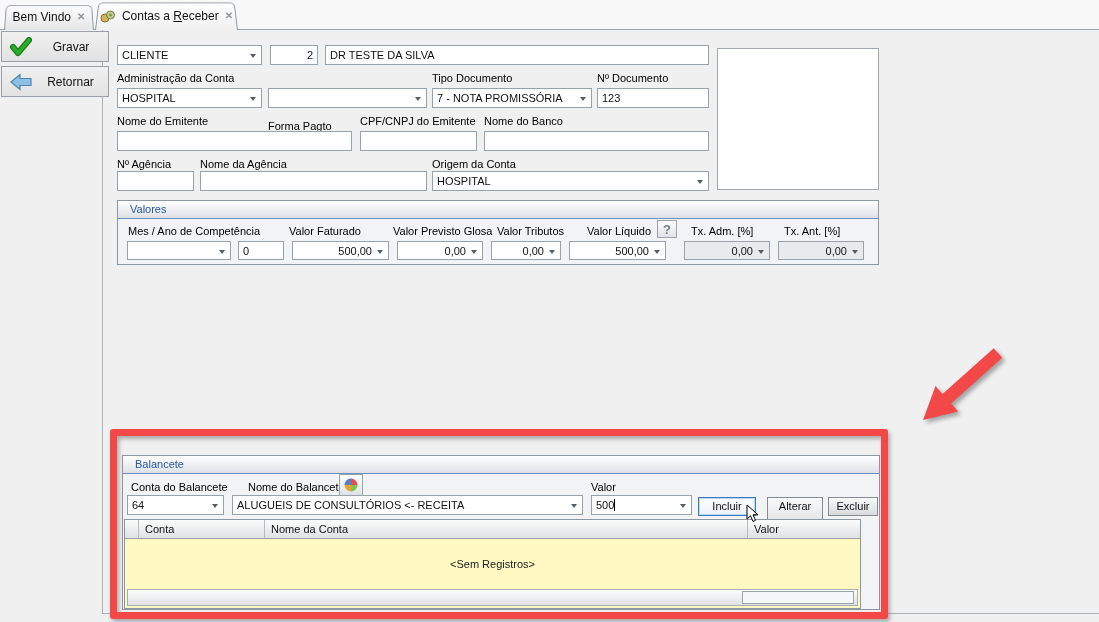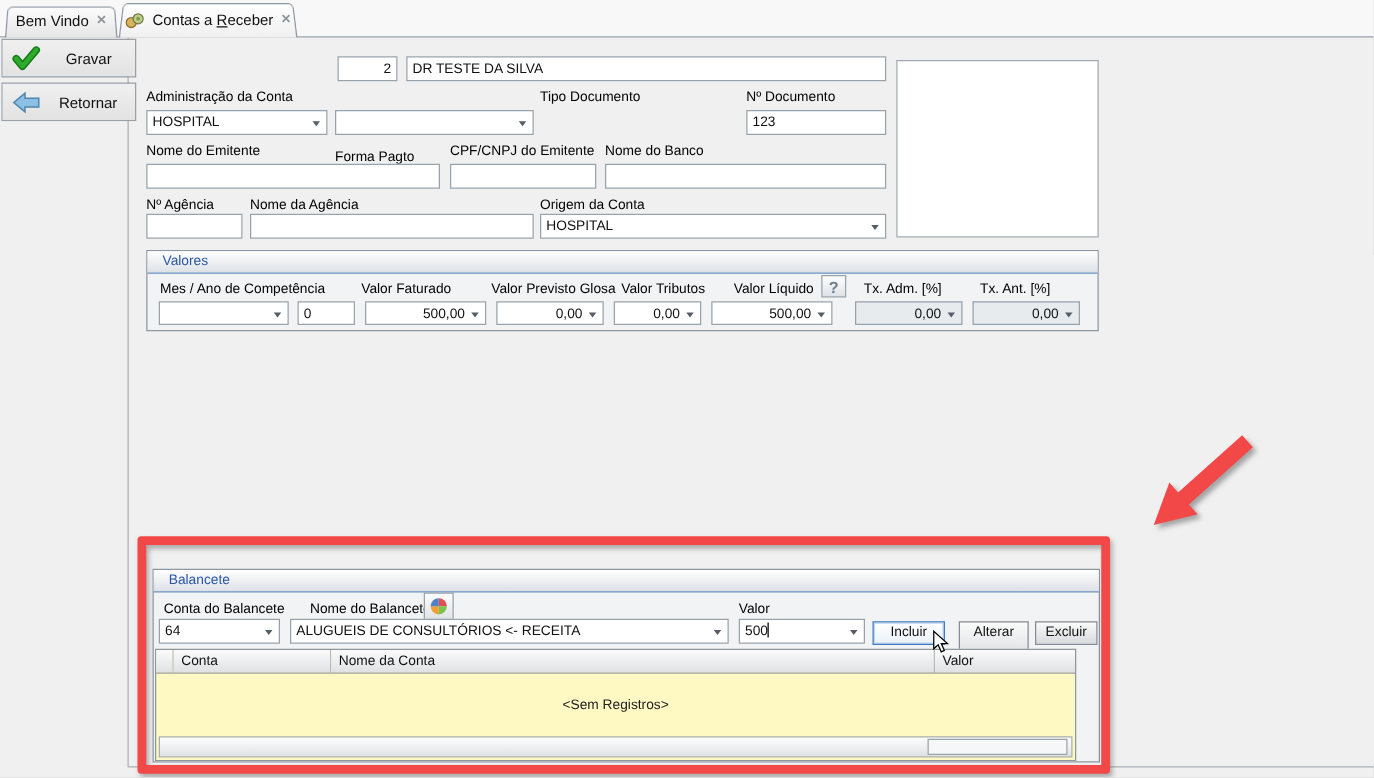--- a/index.html
+++ b/index.html
@@ -78,37 +78,43 @@
   <div class="tbtn" style="left:1px;top:66px;width:108px;height:31px;">
     <svg width="24" height="18" viewBox="0 0 24 18" style="margin-left:7px;">
       <polygon points="2,9 11,1.5 11,5.5 22,5.5 22,12.5 11,12.5 11,16.5" fill="#8cc0e4" stroke="#4e85ad" stroke-width="1.2"></polygon>
     </svg>
     <span class="cap">Retornar</span>
   </div>
 
   <div class="abs" style="left:102px;top:30px;width:1px;height:583px;background:#aab0b6;"></div>
   <div class="abs" style="left:102px;top:613px;width:997px;height:1px;background:#aab0b6;"></div>
 
+  <div class="inp combo" style="left:117px;top:45px;width:145px;">
+    <span>CLIENTE</span><span class="arr"></span>
+  </div>
   <div class="inp right" style="left:270px;top:45px;width:48px;">
     <span>2</span>
   </div>
   <div class="inp" style="left:325px;top:45px;width:384px;">
     <span>DR TESTE DA SILVA</span>
   </div>
 
   <div class="lbl" style="left:117px;top:72px;text-align:center;">Administração da Conta</div>
   <div class="lbl" style="left:268px;top:72px;margin-top:48px;">Forma Pagto</div>
   <div class="lbl" style="left:432px;top:72px;">Tipo Documento</div>
   <div class="lbl" style="left:597px;top:72px;">Nº Documento</div>
 
   <div class="inp combo" style="left:117px;top:88px;width:145px;">
     <span>HOSPITAL</span><span class="arr"></span>
   </div>
   <div class="inp combo" style="left:268px;top:88px;width:159px;">
     <span></span><span class="arr"></span>
+  </div>
+  <div class="inp combo" style="left:432px;top:88px;width:160px;">
+    <span>7 - NOTA PROMISSÓRIA</span><span class="arr"></span>
   </div>
   <div class="inp" style="left:597px;top:88px;width:112px;">
     <span>123</span>
   </div>
 
   <div class="lbl" style="left:117px;top:115px;">Nome do Emitente</div>
   <div class="lbl" style="left:360px;top:115px;">CPF/CNPJ do Emitente</div>
   <div class="lbl" style="left:484px;top:115px;">Nome do Banco</div>
 
   <div class="inp" style="left:117px;top:131px;width:235px;"><span></span></div>

